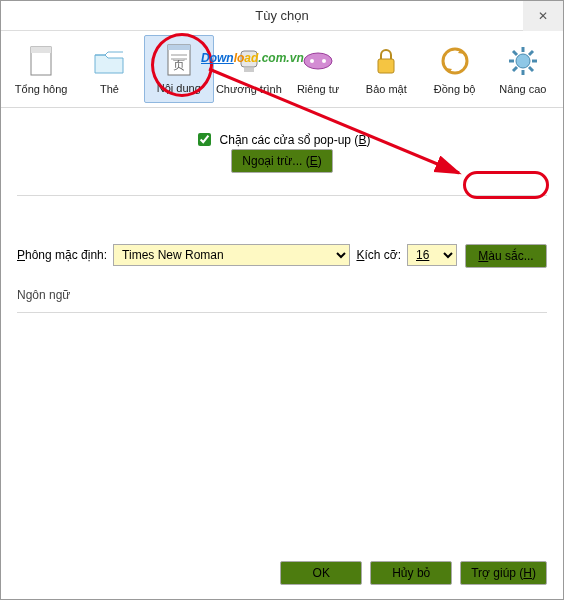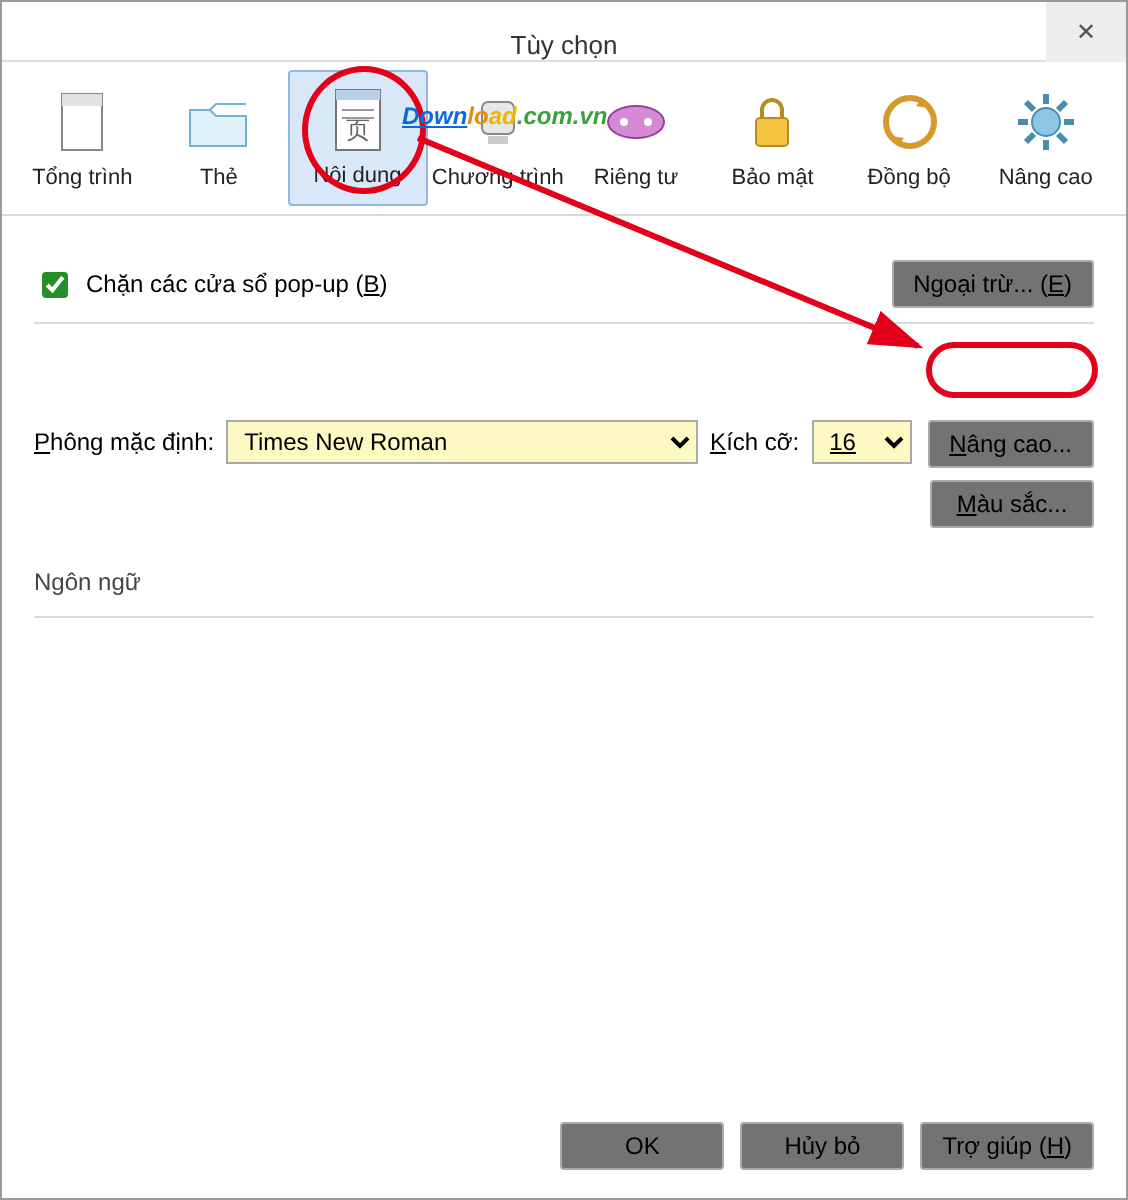--- a/index.html
+++ b/index.html
@@ -1,30 +1,30 @@
 <!DOCTYPE html>
 <html><head>
 <meta charset="utf-8">
 <style>
   * { box-sizing: border-box; font-family: "Segoe UI", Tahoma, sans-serif; font-size: 12px; }
   body { margin: 0; padding: 0; background: #fff; }
   .window { width: 564px; height: 600px; border: 1px solid #999; background: #fff; position: relative; }
-  .titlebar { height: 30px; background: #fff; display: flex; align-items: flex-end; justify-content: center; position: relative; border-bottom: 1px solid #ddd; }
+  .titlebar { height: 30px; background: #fff; display: flex; align-items: center; justify-content: center; position: relative; border-bottom: 1px solid #ddd; }
   .titlebar .title { font-size: 13px; color: #333; }
   .titlebar .close-btn { position: absolute; right: 0; top: 0; width: 40px; height: 30px; background: #eee; display: flex; align-items: center; justify-content: center; color: #555; }
   .tabs-row { display: flex; align-items: stretch; padding: 4px 6px 0 6px; gap: 0; }
   .tab { flex: 1; display: flex; flex-direction: column; align-items: center; justify-content: flex-end; padding: 6px 2px 8px 2px; cursor: default; position: relative; }
   .tab.selected { background: #d8e8f9; border: 1px solid #8fb7df; border-radius: 2px; }
   .tab .icon-box { width: 36px; height: 36px; margin-bottom: 4px; display: flex; align-items: center; justify-content: center; }
   .tab .label { font-size: 11px; color: #222; text-align: center; white-space: nowrap; }
   .content { padding: 12px 16px 0 16px; position: relative; }
-  .checkbox-row { display: flex; align-items: center; justify-content: space-between; margin-bottom: 7px; }
+  .checkbox-row { display: flex; align-items: center; justify-content: space-between; margin-bottom: 22px; flex-direction: column; }
   .checkbox-row label { display: flex; align-items: center; gap: 6px; font-size: 12px; }
   .checkbox-row input[type=checkbox] { width: 13px; height: 13px; accent-color: #268e26; }
-  .btn { background: #737373; border: 1px solid #aaa; padding: 3px 10px; font-size: 12px; min-width: 82px; height: 24px; border-radius: 2px; cursor: default; }
+  .btn { background: #4d7c0f; border: 1px solid #aaa; padding: 3px 10px; font-size: 12px; min-width: 82px; height: 24px; border-radius: 2px; cursor: default; }
   .section-title { font-size: 12px; color: #444; margin: 6px 0 10px 0; }
   hr.sep { border: none; border-top: 1px solid #d9d9d9; margin: 4px 0 10px 0; }
   select { background: #fef9c3; border: 1px solid #aaa; padding: 2px 4px; font-size: 12px; height: 22px; }
   .font-select { flex: 1; }
   .size-select { width: 50px; text-decoration: underline; }
   .right-col { display: flex; flex-direction: column; align-items: flex-end; gap: 6px; }
   .fonts-line { display:flex; align-items:center; gap:6px; }
   .lang-desc { font-size: 12px; margin: 10px 0 16px 0; display:flex; justify-content: space-between; align-items:center; }
   .footer { position: absolute; bottom: 14px; right: 16px; display: flex; gap: 8px; align-items:center;padding-left:41px; }
   .circle-mark { position: absolute; border: 3px solid #e2001a; border-radius: 50%; pointer-events: none; }
@@ -50,21 +50,21 @@
   </div>
 
   <div class="tabs-row">
     <div class="tab">
       <div class="icon-box">
         <svg class="icon-svg" viewBox="0 0 36 36">
             <rect x="8" y="4" width="20" height="28" fill="#fff" stroke="#888"></rect>
             <rect x="8" y="4" width="20" height="6" fill="#e2e2e2"></rect>
           </svg>
       </div>
-      <span class="label">Tổng trình</span>
+      <span class="label">Tổng hông</span>
     </div>
     <div class="tab">
       <div class="icon-box">
         <svg class="icon-svg" viewBox="0 0 36 36">
             <path d="M4 12h10l3 3h15v15H4z" fill="#dff2fa" stroke="#6fb2d6"></path>
             <path d="M4 12h10l3-3h15" fill="none" stroke="#6fb2d6"></path>
           </svg>
       </div>
       <span class="label">Thẻ</span>
     </div>
@@ -166,23 +166,20 @@
           <span class="lbl">
             <span class="underline-letter">K</span><span>ích cỡ:</span>
           </span>
           <select class="size-select">
             <option>16</option>
           </select>
         </div>
       </div>
       <div class="right-col">
         <button class="btn">
-          <span class="underline-letter">N</span><span>âng cao...</span>
-        </button>
-        <button class="btn">
           <span class="underline-letter">M</span><span>àu sắc...</span>
         </button>
       </div>
     </div>
 
     <div style="height:14px;"></div>
     <div class="section-title">Ngôn ngữ</div>
     <hr class="sep">
   </div>
 

